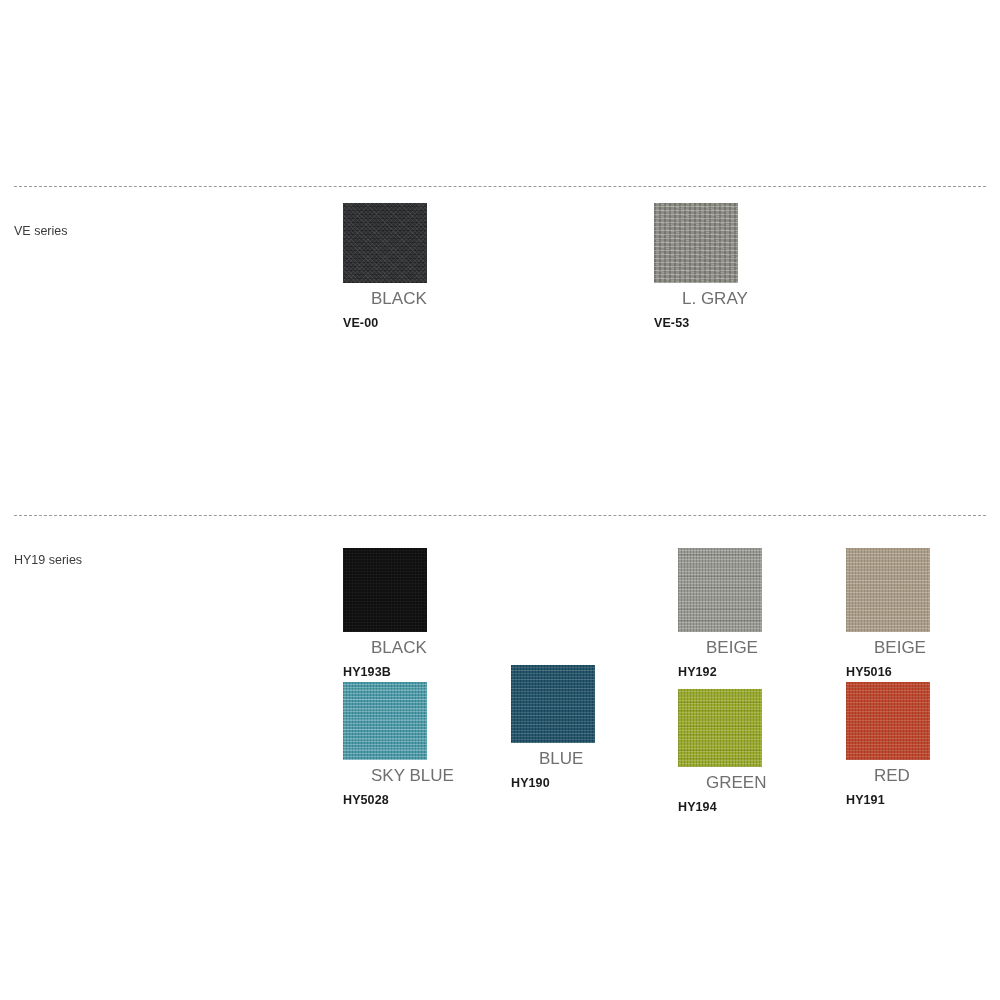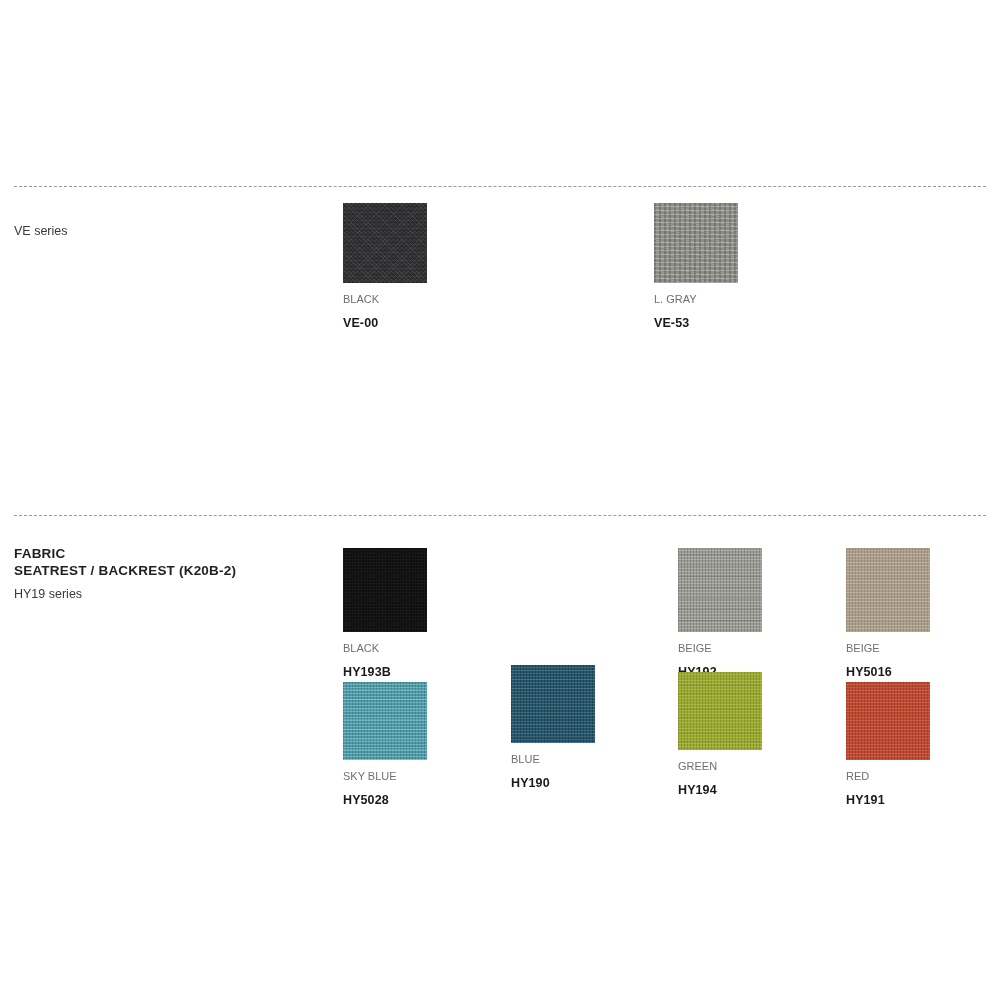--- a/index.html
+++ b/index.html
@@ -83,25 +83,26 @@
     height: 80px;
     position: relative;
     overflow: hidden;
     display: block;
   }
   .swatch .weave {
     position: absolute;
     left: 0; top: 0; right: 0; bottom: 0;
   }
   .swatch-name {
-    font-size: 11px;
+    font-size: 17px;
     color: #6f6f6f;
     line-height: 16px;
     margin-top: 8px;
     white-space: nowrap;
+    margin-left: 28px;
   }
   .swatch-code {
     font-size: 12.5px;
     font-weight: bold;
     color: #1a1a1a;
     line-height: 16px;
     margin-top: 8px;
     white-space: nowrap;
     letter-spacing: 0.1px;
   }
@@ -146,22 +147,20 @@
       </div>
 
     </div>
   </div>
 
   <div class="divider divider-2"></div>
 
   <div class="section section-2">
 
     <div class="label-col" style="top:30px;">
-      <div class="sect-title">FABRIC
-SEATREST / BACKREST (K20B-2)</div>
       <div class="sect-sub" style="margin-top:7px;">HY19 series</div>
     </div>
 
     <div class="swatch-grid">
 
       <div class="swatch-cell" style="left:343px; top:33px;">
         <div class="swatch" style="height:84px;">
           <div class="weave" style="background-color:#0f0f0f;
                       background-image:
                         repeating-linear-gradient(0deg, rgba(255,255,255,0.035) 0 1px, rgba(0,0,0,0) 1px 3px),
@@ -212,21 +211,21 @@
           <div class="weave" style="background-color:#24556a;
                       background-image:
                         repeating-linear-gradient(0deg, rgba(255,255,255,0.13) 0 1px, rgba(0,0,0,0) 1px 3px),
                         repeating-linear-gradient(90deg, rgba(5,30,42,0.30) 0 1px, rgba(0,0,0,0) 1px 3px),
                         repeating-linear-gradient(0deg, rgba(255,255,255,0.07) 0 1px, rgba(0,0,0,0) 1px 9px);"></div>
         </div>
         <div class="swatch-name">BLUE</div>
         <div class="swatch-code">HY190</div>
       </div>
 
-      <div class="swatch-cell" style="left:678px; top:157px;">
+      <div class="swatch-cell" style="left:678px; top:174px;">
         <div class="swatch" style="height:78px;">
           <div class="weave" style="background-color:#9aab2d;
                       background-image:
                         repeating-linear-gradient(0deg, rgba(255,255,255,0.18) 0 1px, rgba(0,0,0,0) 1px 3px),
                         repeating-linear-gradient(90deg, rgba(55,65,10,0.22) 0 1px, rgba(0,0,0,0) 1px 3px),
                         repeating-linear-gradient(0deg, rgba(55,65,10,0.14) 0 1px, rgba(0,0,0,0) 1px 8px);"></div>
         </div>
         <div class="swatch-name">GREEN</div>
         <div class="swatch-code">HY194</div>
       </div>

